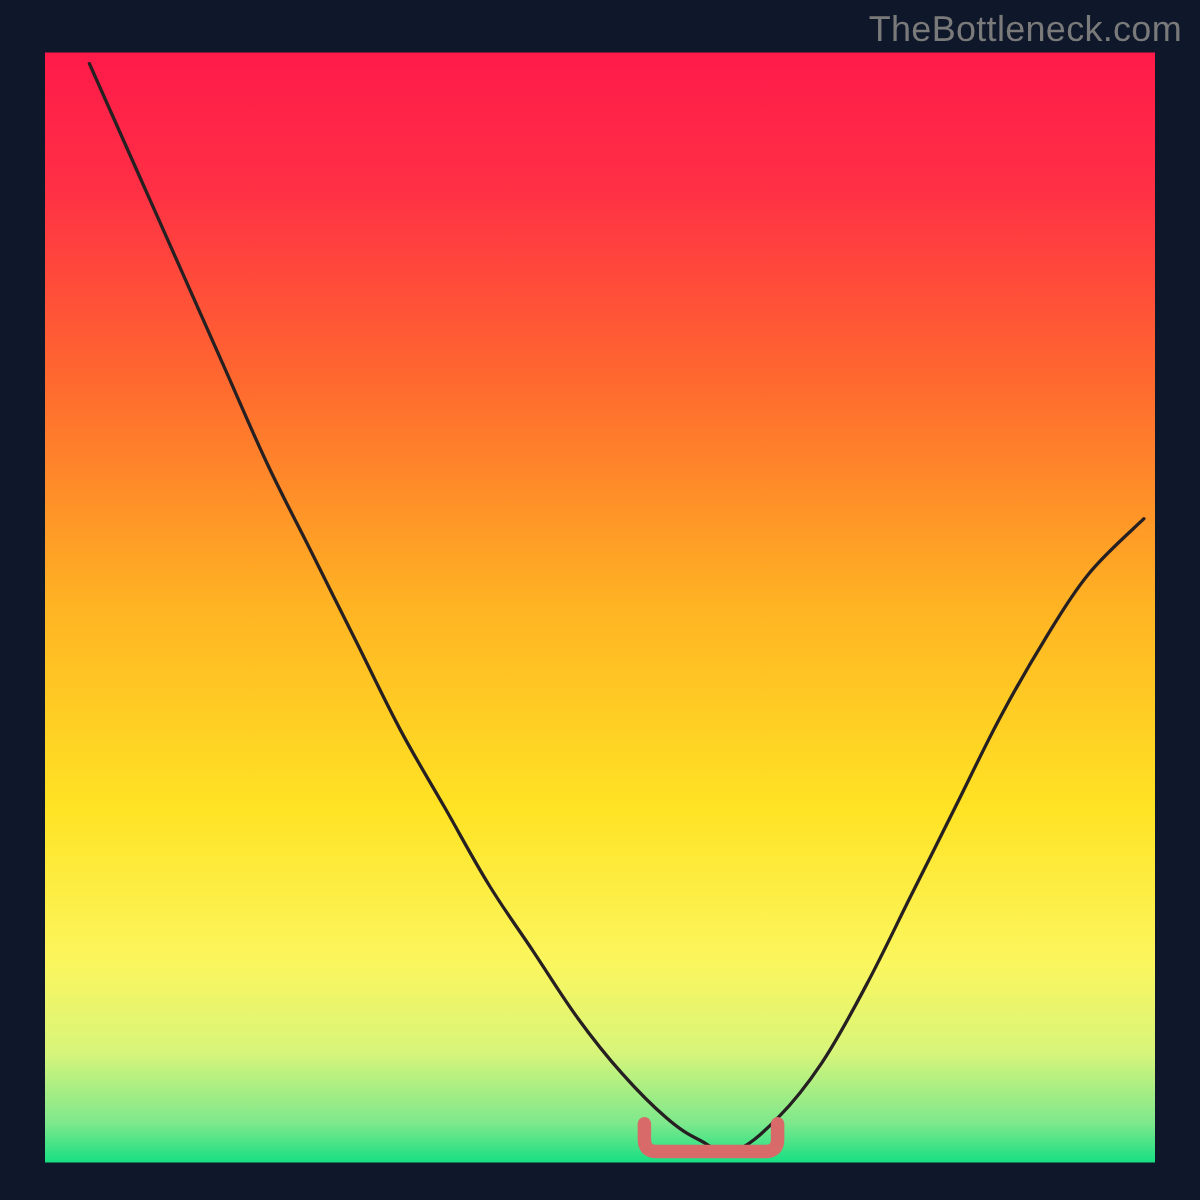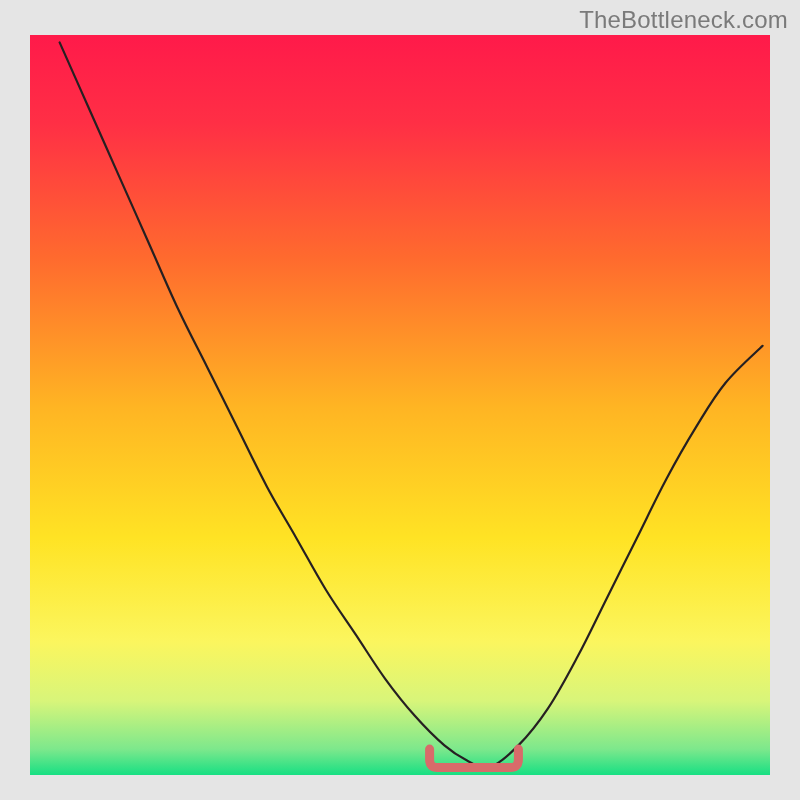--- a/index.html
+++ b/index.html
@@ -8,21 +8,21 @@
     width: 800px;
     height: 800px;
     background: #000;
     font-family: Arial, Helvetica, sans-serif;
     overflow: hidden;
   }
   .frame {
     position: relative;
     width: 800px;
     height: 800px;
-    background: #e5e5e5;
+    background: #0f172a;
   }
   .watermark {
     position: absolute;
     top: 6px;
     right: 12px;
     color: #7a7a7a;
     font-size: 24px;
     font-weight: 500;
     letter-spacing: 0.2px;
     z-index: 3;

